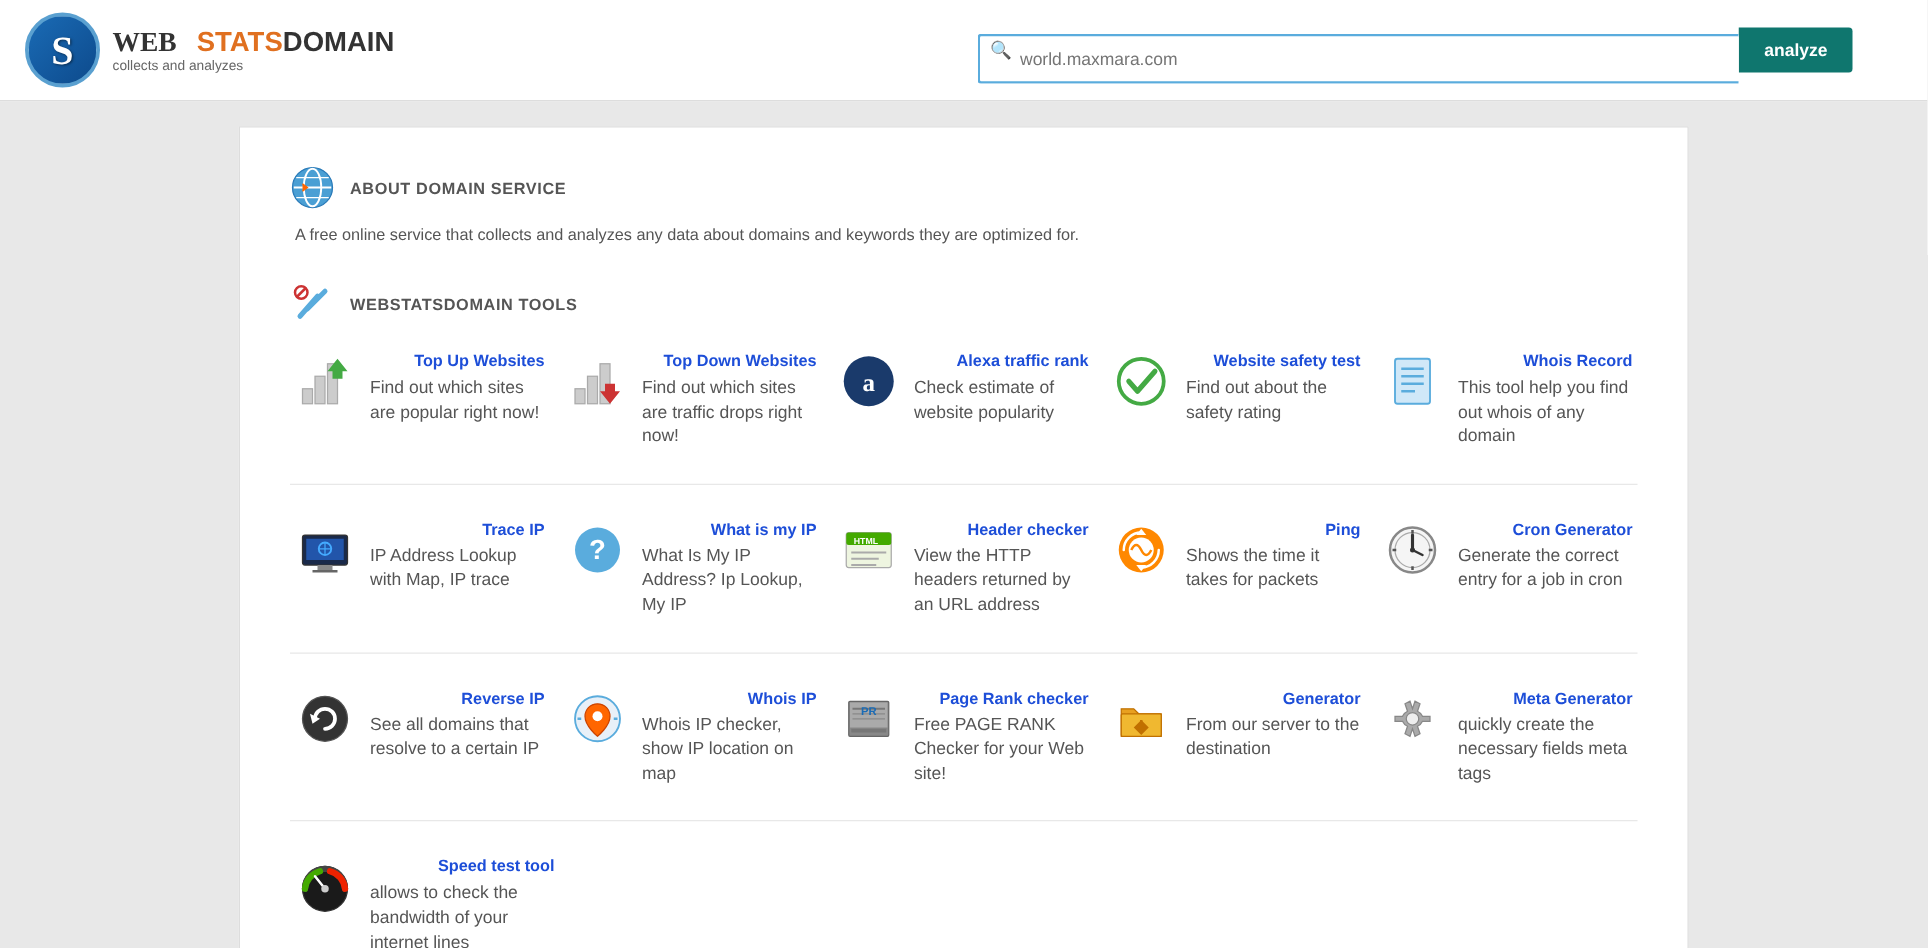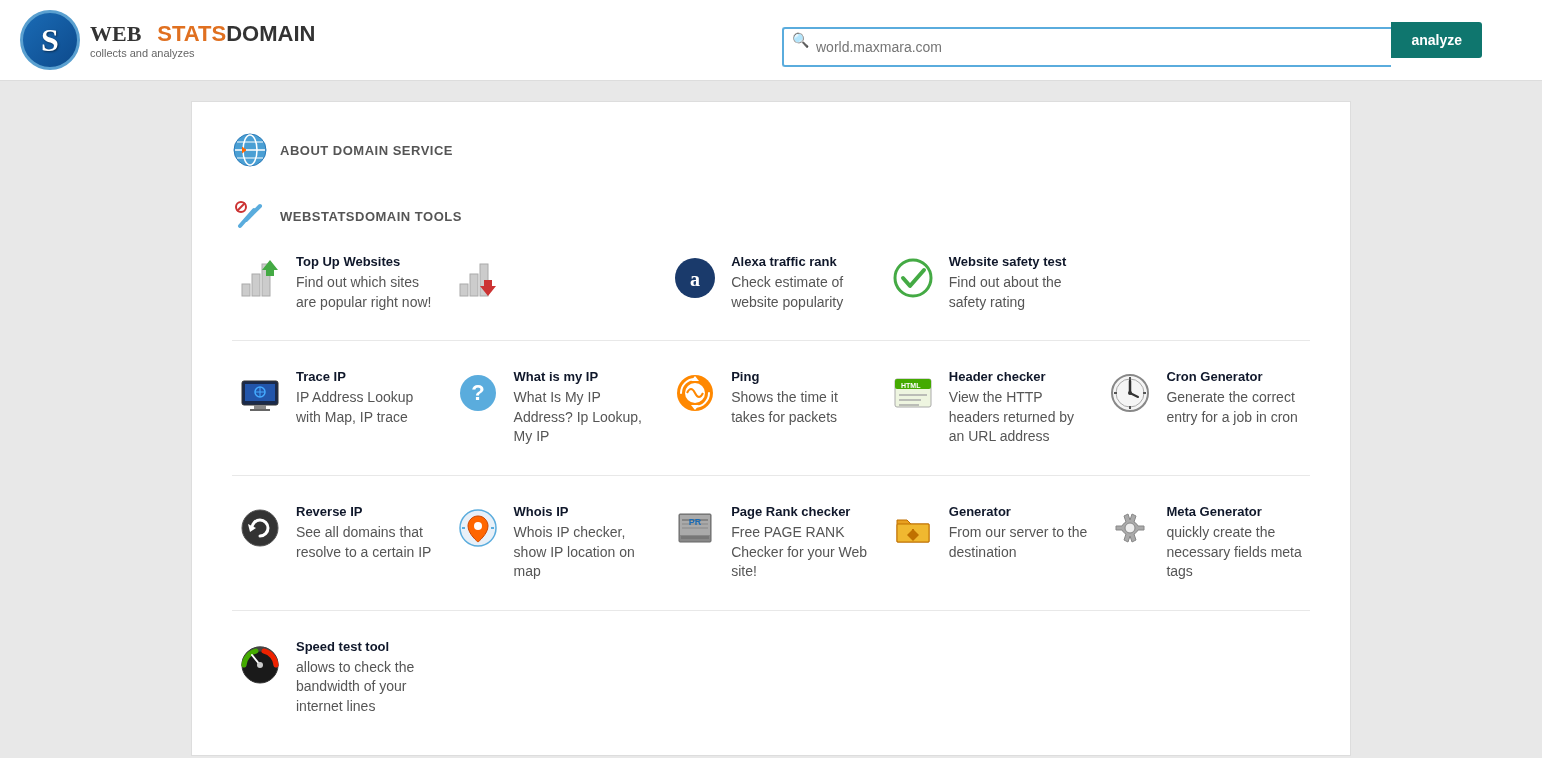--- a/index.html
+++ b/index.html
@@ -155,25 +155,26 @@
       height: 48px;
       flex-shrink: 0;
       display: flex;
       align-items: center;
       justify-content: center;
     }
     .tool-info {}
     .tool-title {
       font-size: 13px;
       font-weight: bold;
-      color: #0f172a;
+      color: #1d4ed8;
       text-decoration: none;
       display: block;
       margin-bottom: 4px;
       cursor: pointer;
+      text-align: right;
     }
     .tool-desc {
       font-size: 14px;
       color: #555;
       line-height: 1.4;
     }
     
     
     .row-divider {
       height: 1px;
@@ -215,20 +216,21 @@
         <ellipse cx="18" cy="18" rx="7" ry="15" fill="none" stroke="#fff" stroke-width="1.5"></ellipse>
         <line x1="3" y1="18" x2="33" y2="18" stroke="#fff" stroke-width="1.5"></line>
         <line x1="5" y1="10" x2="31" y2="10" stroke="#fff" stroke-width="1"></line>
         <line x1="5" y1="26" x2="31" y2="26" stroke="#fff" stroke-width="1"></line>
 
         <path d="M10 15 L14 18 L10 21" fill="#ff6600" stroke="#ff6600" stroke-width="1"></path>
       </svg>
     </div>
     <span class="section-title">ABOUT DOMAIN SERVICE</span>
   </div>
+  <p class="section-desc">A free online service that collects and analyzes any data about domains and keywords they are optimized for.</p>
 
   <div class="tools-section">
     <div class="section-header">
       <div class="section-icon">
         <svg width="36" height="36" viewBox="0 0 36 36">
 
           <line x1="8" y1="28" x2="22" y2="12" stroke="#5aacdd" stroke-width="4" stroke-linecap="round"></line>
           <line x1="14" y1="22" x2="28" y2="8" stroke="#5aacdd" stroke-width="4" stroke-linecap="round"></line>
           <circle cx="9" cy="9" r="5" fill="none" stroke="#cc3333" stroke-width="2"></circle>
           <line x1="5" y1="13" x2="13" y2="5" stroke="#cc3333" stroke-width="2"></line>
@@ -256,20 +258,24 @@
 
       <div class="tool-item">
         <div class="tool-icon">
           <svg width="44" height="44" viewBox="0 0 44 44">
             <rect x="4" y="28" width="8" height="12" fill="#ccc" stroke="#aaa" stroke-width="1"></rect>
             <rect x="14" y="18" width="8" height="22" fill="#ccc" stroke="#aaa" stroke-width="1"></rect>
             <rect x="24" y="8" width="8" height="32" fill="#ccc" stroke="#aaa" stroke-width="1"></rect>
             <polygon points="32,40 40,30 36,30 36,24 28,24 28,30 24,30" fill="#cc3333"></polygon>
           </svg>
         </div>
+        <div class="tool-info">
+          <a class="tool-title">Top Down Websites</a>
+          <span class="tool-desc">Find out which sites are traffic drops right now!</span>
+        </div>
       </div>
 
       <div class="tool-item">
         <div class="tool-icon">
           <svg width="44" height="44" viewBox="0 0 44 44">
             <circle cx="22" cy="22" r="20" fill="#1a3a6b"></circle>
             <text x="22" y="30" text-anchor="middle" fill="white" font-size="20" font-weight="bold" font-family="serif">a</text>
           </svg>
         </div>
         <div class="tool-info">
@@ -284,20 +290,35 @@
             <circle cx="22" cy="22" r="18" fill="#fff" stroke="#44aa44" stroke-width="3"></circle>
             <polyline points="12,22 19,30 33,14" fill="none" stroke="#44aa44" stroke-width="4" stroke-linecap="round" stroke-linejoin="round"></polyline>
           </svg>
         </div>
         <div class="tool-info">
           <a class="tool-title">Website safety test</a>
           <span class="tool-desc">Find out about the safety rating</span>
         </div>
       </div>
 
+      <div class="tool-item">
+        <div class="tool-icon">
+          <svg width="44" height="44" viewBox="0 0 44 44">
+            <rect x="8" y="4" width="28" height="36" rx="2" fill="#d0e8f8" stroke="#5aacdd" stroke-width="1.5"></rect>
+            <line x1="13" y1="12" x2="31" y2="12" stroke="#5aacdd" stroke-width="2"></line>
+            <line x1="13" y1="18" x2="31" y2="18" stroke="#5aacdd" stroke-width="2"></line>
+            <line x1="13" y1="24" x2="31" y2="24" stroke="#5aacdd" stroke-width="2"></line>
+            <line x1="13" y1="30" x2="24" y2="30" stroke="#5aacdd" stroke-width="2"></line>
+          </svg>
+        </div>
+        <div class="tool-info">
+          <a class="tool-title">Whois Record</a>
+          <span class="tool-desc">This tool help you find out whois of any domain</span>
+        </div>
+      </div>
     </div>
 
     <div class="row-divider"></div>
 
     <div class="tools-grid">
 
       <div class="tool-item">
         <div class="tool-icon">
           <svg width="44" height="44" viewBox="0 0 44 44">
             <rect x="4" y="10" width="36" height="24" rx="2" fill="#1a2a4a" stroke="#333" stroke-width="1"></rect>
@@ -319,39 +340,20 @@
       <div class="tool-item">
         <div class="tool-icon">
           <svg width="44" height="44" viewBox="0 0 44 44">
             <circle cx="22" cy="22" r="18" fill="#5aacdd"></circle>
             <text x="22" y="29" text-anchor="middle" fill="white" font-size="22" font-weight="bold" font-family="Arial">?</text>
           </svg>
         </div>
         <div class="tool-info">
           <a class="tool-title">What is my IP</a>
           <span class="tool-desc">What Is My IP Address? Ip Lookup, My IP</span>
-        </div>
-      </div>
-
-      <div class="tool-item">
-        <div class="tool-icon">
-          <svg width="44" height="44" viewBox="0 0 44 44">
-            <circle cx="22" cy="22" r="18" fill="#ff8800"></circle>
-            <circle cx="22" cy="22" r="10" fill="#fff"></circle>
-            <path d="M14 22 Q18 14 22 22 Q26 30 30 22" fill="none" stroke="#ff8800" stroke-width="2"></path>
-
-            <path d="M8 22 A14 14 0 0 1 22 8" fill="none" stroke="#fff" stroke-width="2" stroke-linecap="round"></path>
-            <polygon points="22,5 26,10 18,10" fill="#fff"></polygon>
-            <path d="M36 22 A14 14 0 0 1 22 36" fill="none" stroke="#fff" stroke-width="2" stroke-linecap="round"></path>
-            <polygon points="22,39 18,34 26,34" fill="#fff"></polygon>
-          </svg>
-        </div>
-        <div class="tool-info">
-          <a class="tool-title">Ping</a>
-          <span class="tool-desc">Shows the time it takes for packets</span>
         </div>
       </div>
 
       <div class="tool-item">
         <div class="tool-icon">
           <svg width="44" height="44" viewBox="0 0 44 44">
             <rect x="4" y="8" width="36" height="28" rx="2" fill="#eef5e0" stroke="#aaa" stroke-width="1"></rect>
             <rect x="4" y="8" width="36" height="10" rx="2" fill="#44aa00"></rect>
             <text x="10" y="17" fill="white" font-size="7" font-weight="bold" font-family="Arial">HTML</text>
             <line x1="8" y1="24" x2="36" y2="24" stroke="#aaa" stroke-width="1.5"></line>
@@ -361,20 +363,39 @@
         </div>
         <div class="tool-info">
           <a class="tool-title">Header checker</a>
           <span class="tool-desc">View the HTTP headers returned by an URL address</span>
         </div>
       </div>
 
       <div class="tool-item">
         <div class="tool-icon">
           <svg width="44" height="44" viewBox="0 0 44 44">
+            <circle cx="22" cy="22" r="18" fill="#ff8800"></circle>
+            <circle cx="22" cy="22" r="10" fill="#fff"></circle>
+            <path d="M14 22 Q18 14 22 22 Q26 30 30 22" fill="none" stroke="#ff8800" stroke-width="2"></path>
+
+            <path d="M8 22 A14 14 0 0 1 22 8" fill="none" stroke="#fff" stroke-width="2" stroke-linecap="round"></path>
+            <polygon points="22,5 26,10 18,10" fill="#fff"></polygon>
+            <path d="M36 22 A14 14 0 0 1 22 36" fill="none" stroke="#fff" stroke-width="2" stroke-linecap="round"></path>
+            <polygon points="22,39 18,34 26,34" fill="#fff"></polygon>
+          </svg>
+        </div>
+        <div class="tool-info">
+          <a class="tool-title">Ping</a>
+          <span class="tool-desc">Shows the time it takes for packets</span>
+        </div>
+      </div>
+
+      <div class="tool-item">
+        <div class="tool-icon">
+          <svg width="44" height="44" viewBox="0 0 44 44">
             <circle cx="22" cy="22" r="18" fill="#f5f5f5" stroke="#888" stroke-width="2"></circle>
             <circle cx="22" cy="22" r="14" fill="none" stroke="#aaa" stroke-width="1"></circle>
 
             <line x1="22" y1="22" x2="22" y2="10" stroke="#333" stroke-width="2.5" stroke-linecap="round"></line>
             <line x1="22" y1="22" x2="30" y2="26" stroke="#333" stroke-width="2" stroke-linecap="round"></line>
             <circle cx="22" cy="22" r="2" fill="#333"></circle>
 
             <line x1="22" y1="6" x2="22" y2="9" stroke="#555" stroke-width="2"></line>
             <line x1="22" y1="35" x2="22" y2="38" stroke="#555" stroke-width="2"></line>
             <line x1="6" y1="22" x2="9" y2="22" stroke="#555" stroke-width="2"></line>

